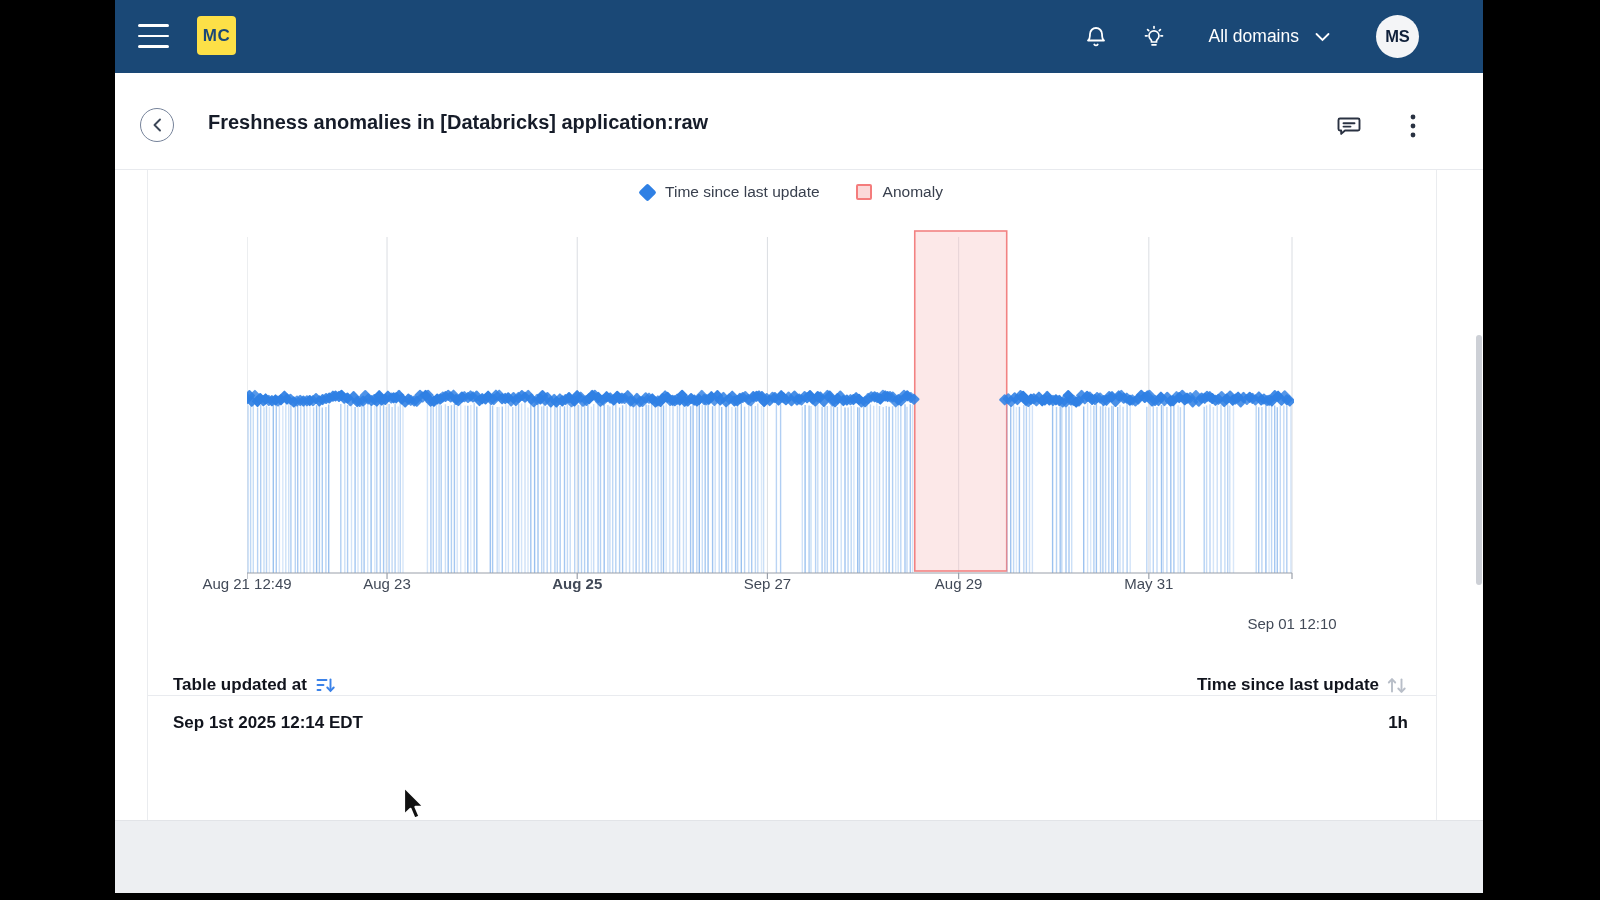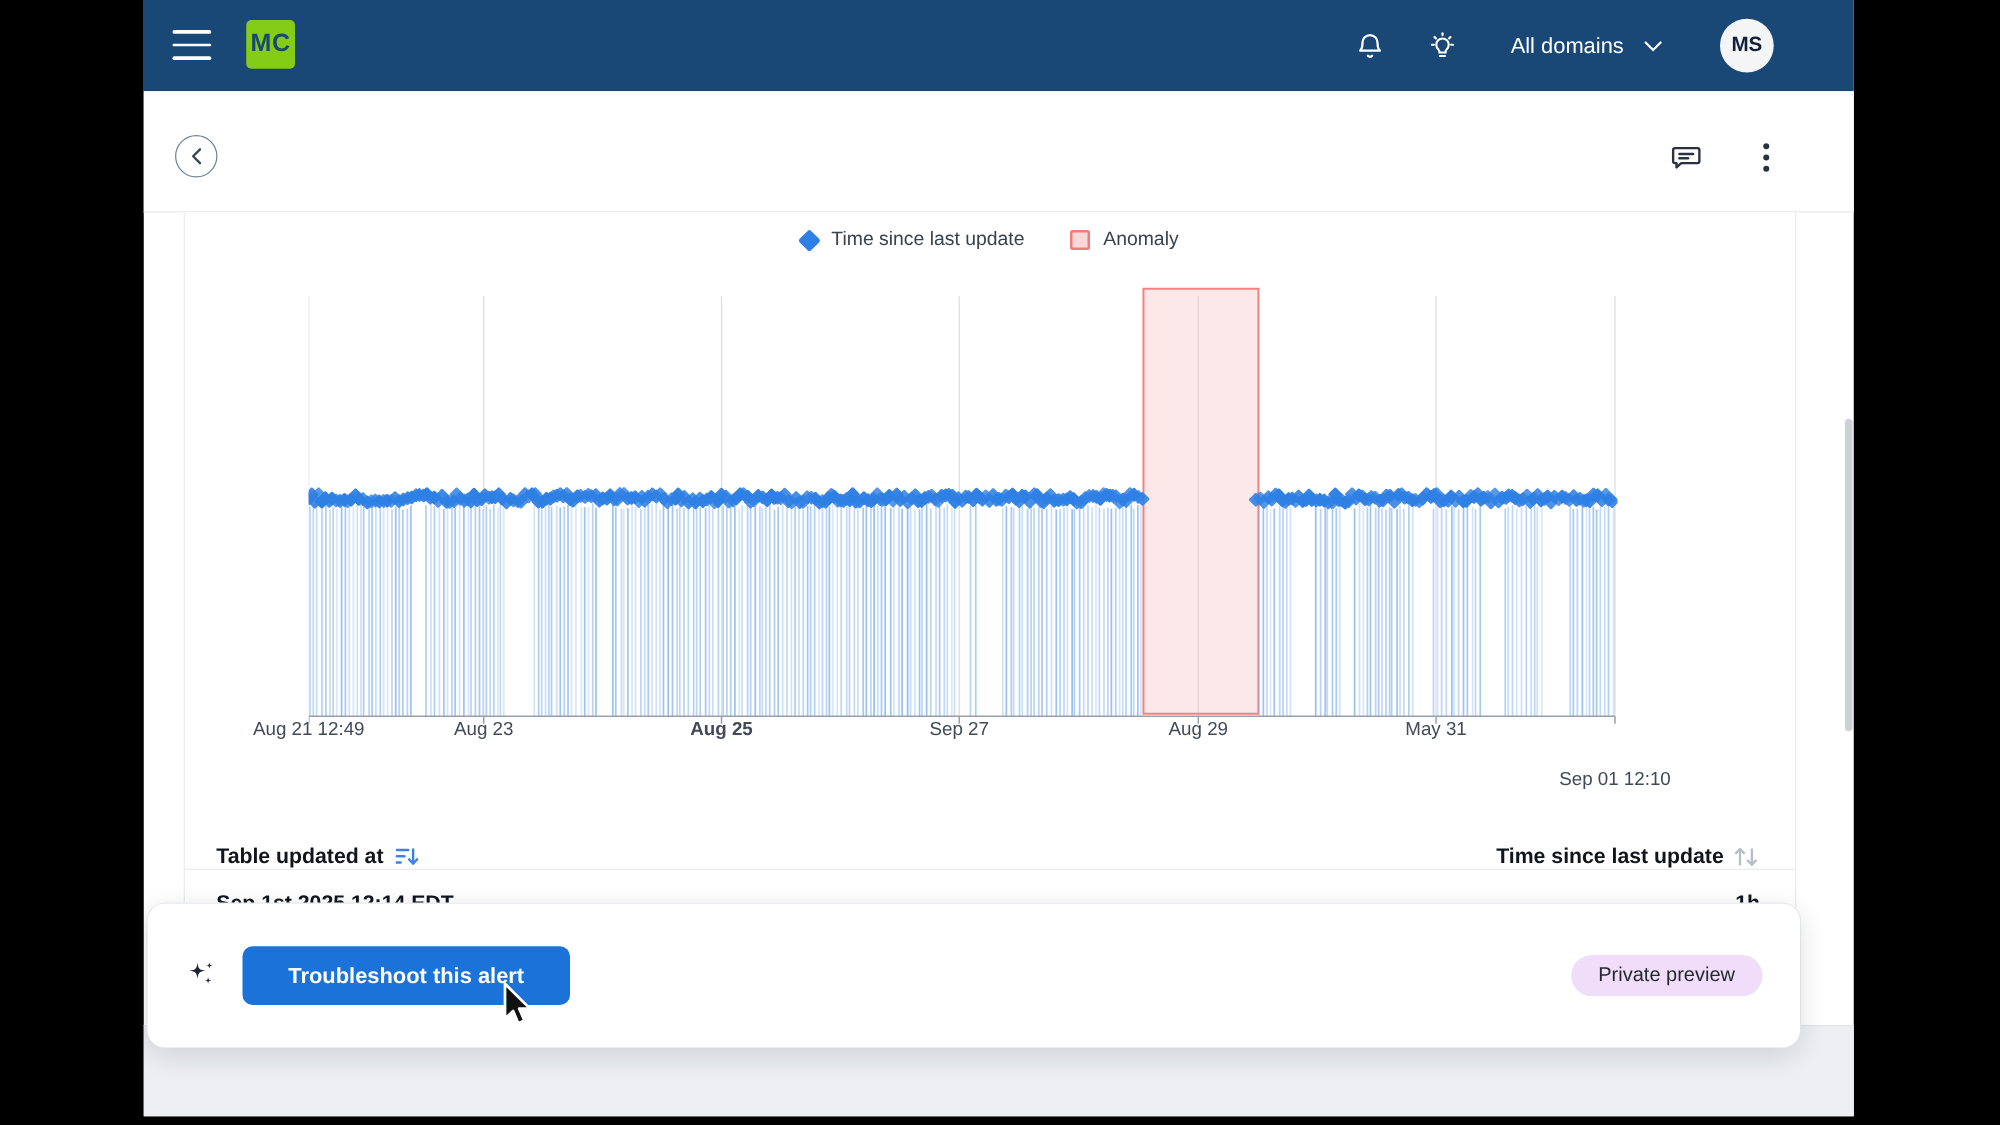--- a/index.html
+++ b/index.html
@@ -6,23 +6,23 @@
   html,body { width:1600px; height:900px; background:#000; overflow:hidden;
               font-family:"Liberation Sans", sans-serif; }
   #app { position:absolute; left:115px; top:0; width:1368px; height:893px; background:#fff; }
 
   
   .navbar { position:absolute; left:0; top:0; width:100%; height:73px; background:#1A4876;
             display:flex; align-items:center; }
   .hamburger { position:absolute; left:23px; top:21px; width:31px; height:30px; cursor:pointer;
                display:flex; flex-direction:column; justify-content:space-between; padding:3px 0; }
   .hamburger span { display:block; height:2.6px; background:#fff; border-radius:2px; }
-  .logo { position:absolute; left:82px; top:16px; width:39px; height:39px; background:#84cc16;
+  .logo { position:absolute; left:82px; top:16px; width:39px; height:39px; background:#fde047;
           border-radius:4px; display:flex; align-items:center; justify-content:center;
-          color:#1A4876; font-weight:700; font-size:20px; letter-spacing:.5px; }
+          color:#1A4876; font-weight:700; font-size:17px; letter-spacing:.5px; }
   .nav-right { position:absolute; right:64px; top:0; height:73px; display:flex; align-items:center;text-align:center; }
   .nav-icon { width:26px; height:26px; display:flex; align-items:center; justify-content:center; cursor:pointer; }
   .nav-bell { margin-right:32px; }
   .nav-bulb { margin-right:42px; }
   .domains { display:flex; align-items:center; color:#fff; font-size:17.5px; cursor:pointer; margin-right:46px; }
   .domains .lbl { margin-right:16px; }
   .avatar { width:43px; height:43px; border-radius:50%; background:#f4f5f7; display:flex;
             align-items:center; justify-content:center; color:#10203a; font-weight:700; font-size:16.5px; cursor:pointer; }
 
   
@@ -118,20 +118,21 @@
       <div class="avatar">MS</div>
     </div>
   </div>
 
   <div class="page-header">
     <div class="back-btn">
       <svg width="10" height="14" viewBox="0 0 10 14" fill="none" stroke="#3b4657" stroke-width="1.9" stroke-linecap="round" stroke-linejoin="round">
           <path d="M8 1.5L2.5 7 8 12.5"></path>
         </svg>
     </div>
+    <div class="page-title">Freshness anomalies in [Databricks] application:raw</div>
     <div class="hdr-icon hdr-comment">
       <svg width="26" height="26" viewBox="0 0 26 26" fill="none" stroke="#2a3242" stroke-width="1.9" stroke-linecap="round" stroke-linejoin="round">
         <path d="M4 5.5h18a1.5 1.5 0 0 1 1.5 1.5v9a1.5 1.5 0 0 1-1.5 1.5H9l-3.8 3.4V17.5H4A1.5 1.5 0 0 1 2.5 16V7A1.5 1.5 0 0 1 4 5.5z"></path>
         <path d="M7.5 10.2h11"></path>
           <path d="M7.5 13.6h7"></path>
       </svg>
     </div>
     <div class="hdr-icon hdr-kebab">
       <svg width="6" height="26" viewBox="0 0 6 26" fill="#2a3242">
         <circle cx="3" cy="4" r="2.4"></circle>
@@ -799,27 +800,18 @@
 
     <div class="tbl-row">
       <span class="td-left">Sep 1st 2025 12:14 EDT</span>
       <span class="td-right">1h</span>
     </div>
   </div>
 
   <div class="bottom-strip"></div>
   <div class="scroll-thumb"></div>
 
-  <div class="assist-bar">
-    <svg class="sparkles" viewBox="0 0 26 26" fill="#1f2430">
-      <path d="M10 2 C10.7 7.2 11.3 7.8 16.5 8.5 C11.3 9.2 10.7 9.8 10 15 C9.3 9.8 8.7 9.2 3.5 8.5 C8.7 7.8 9.3 7.2 10 2 Z"></path>
-      <path d="M19.5 1.5 C19.8 3.7 20.1 4 22.3 4.3 C20.1 4.6 19.8 4.9 19.5 7.1 C19.2 4.9 18.9 4.6 16.7 4.3 C18.9 4 19.2 3.7 19.5 1.5 Z"></path>
-      <path d="M18.5 13.5 C18.8 15.7 19.1 16 21.3 16.3 C19.1 16.6 18.8 16.9 18.5 19.1 C18.2 16.9 17.9 16.6 15.7 16.3 C17.9 16 18.2 15.7 18.5 13.5 Z"></path>
-    </svg>
-    <button class="troubleshoot-btn">Troubleshoot this alert</button>
-    <div class="preview-badge">Private preview</div>
-  </div>
 
   <svg class="cursor" width="30" height="42" viewBox="0 0 30 42">
     <path d="M4 2 L4 30 L10.5 23.8 L14.6 33.6 L19.6 31.5 L15.4 21.9 L24 21.9 Z" fill="#111" stroke="#fff" stroke-width="2.2" stroke-linejoin="round"></path>
   </svg>
 
 </div>
 
 </body></html>

